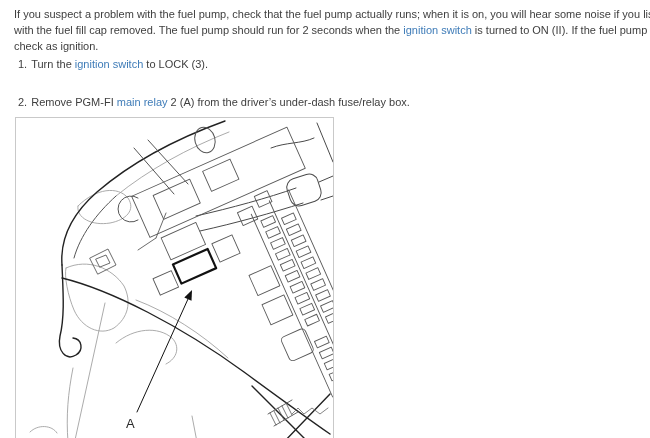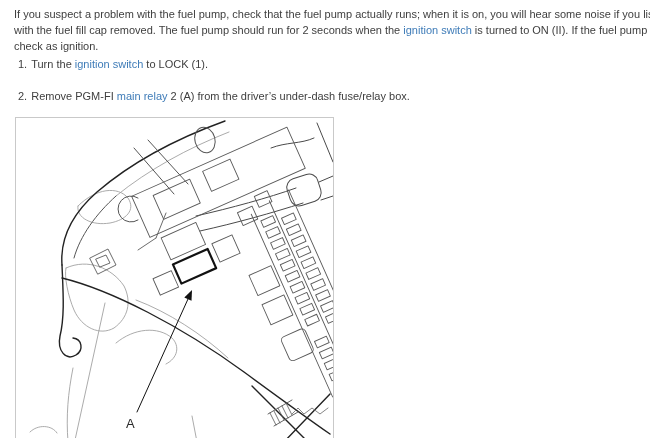--- a/index.html
+++ b/index.html
@@ -8,21 +8,21 @@
   .page { position:relative; width:650px; height:438px; background:#fff; }
 
   .intro { position:absolute; left:14px; top:6px; width:650px;
     font-size:11px; line-height:16px; color:#3e3e3e; }
   .intro .pline { white-space:nowrap; overflow:hidden; }
 
   a.doclink { color:#3f7cb8; text-decoration:none; cursor:pointer; }
 
   .step { position:absolute; left:18px; font-size:11px; color:#3e3e3e; white-space:nowrap; }
   .step-1 { top:58px; }
-  .step-2 { top:90px; }
+  .step-2 { top:96px; }
   .step .num { margin-right:4px; }
 
   .figure-box { position:absolute; left:15px; top:117px; width:319px; height:330px;
     border:1px solid #c9c9c9; background:#fff; overflow:hidden; }
   .figure-box svg { display:block; }
   .callout-a { font-size:13px; fill:#2a2a2a; font-family:"Liberation Sans",sans-serif; }
 </style>
 </head>
 <body>
 
@@ -34,21 +34,21 @@
     </div>
     <div class="pline">
       <span>with the fuel fill cap removed. The fuel pump should run for 2 seconds when the </span><a class="doclink">ignition switch</a><span> is turned to ON (II). If the fuel pump does not make noise,</span>
     </div>
     <div class="pline">
       <span>check as ignition.</span>
     </div>
   </div>
 
   <div class="step step-1">
-    <span class="num">1.</span><span>Turn the </span><a class="doclink">ignition switch</a><span> to LOCK (1).</span>
+    <span class="num">1.</span><span>Turn the </span><a class="doclink">ignition switch</a><span> to LOCK (3).</span>
   </div>
 
   <div class="step step-2">
     <span class="num">2.</span><span>Remove PGM-FI </span><a class="doclink">main relay</a><span> 2 (A) from the driver’s under-dash fuse/relay box.</span>
   </div>
 
   <div class="figure-box">
     <svg width="317" height="328" viewBox="0 0 317 328">
       <g fill="none" stroke-linecap="round" stroke-linejoin="round">
 

